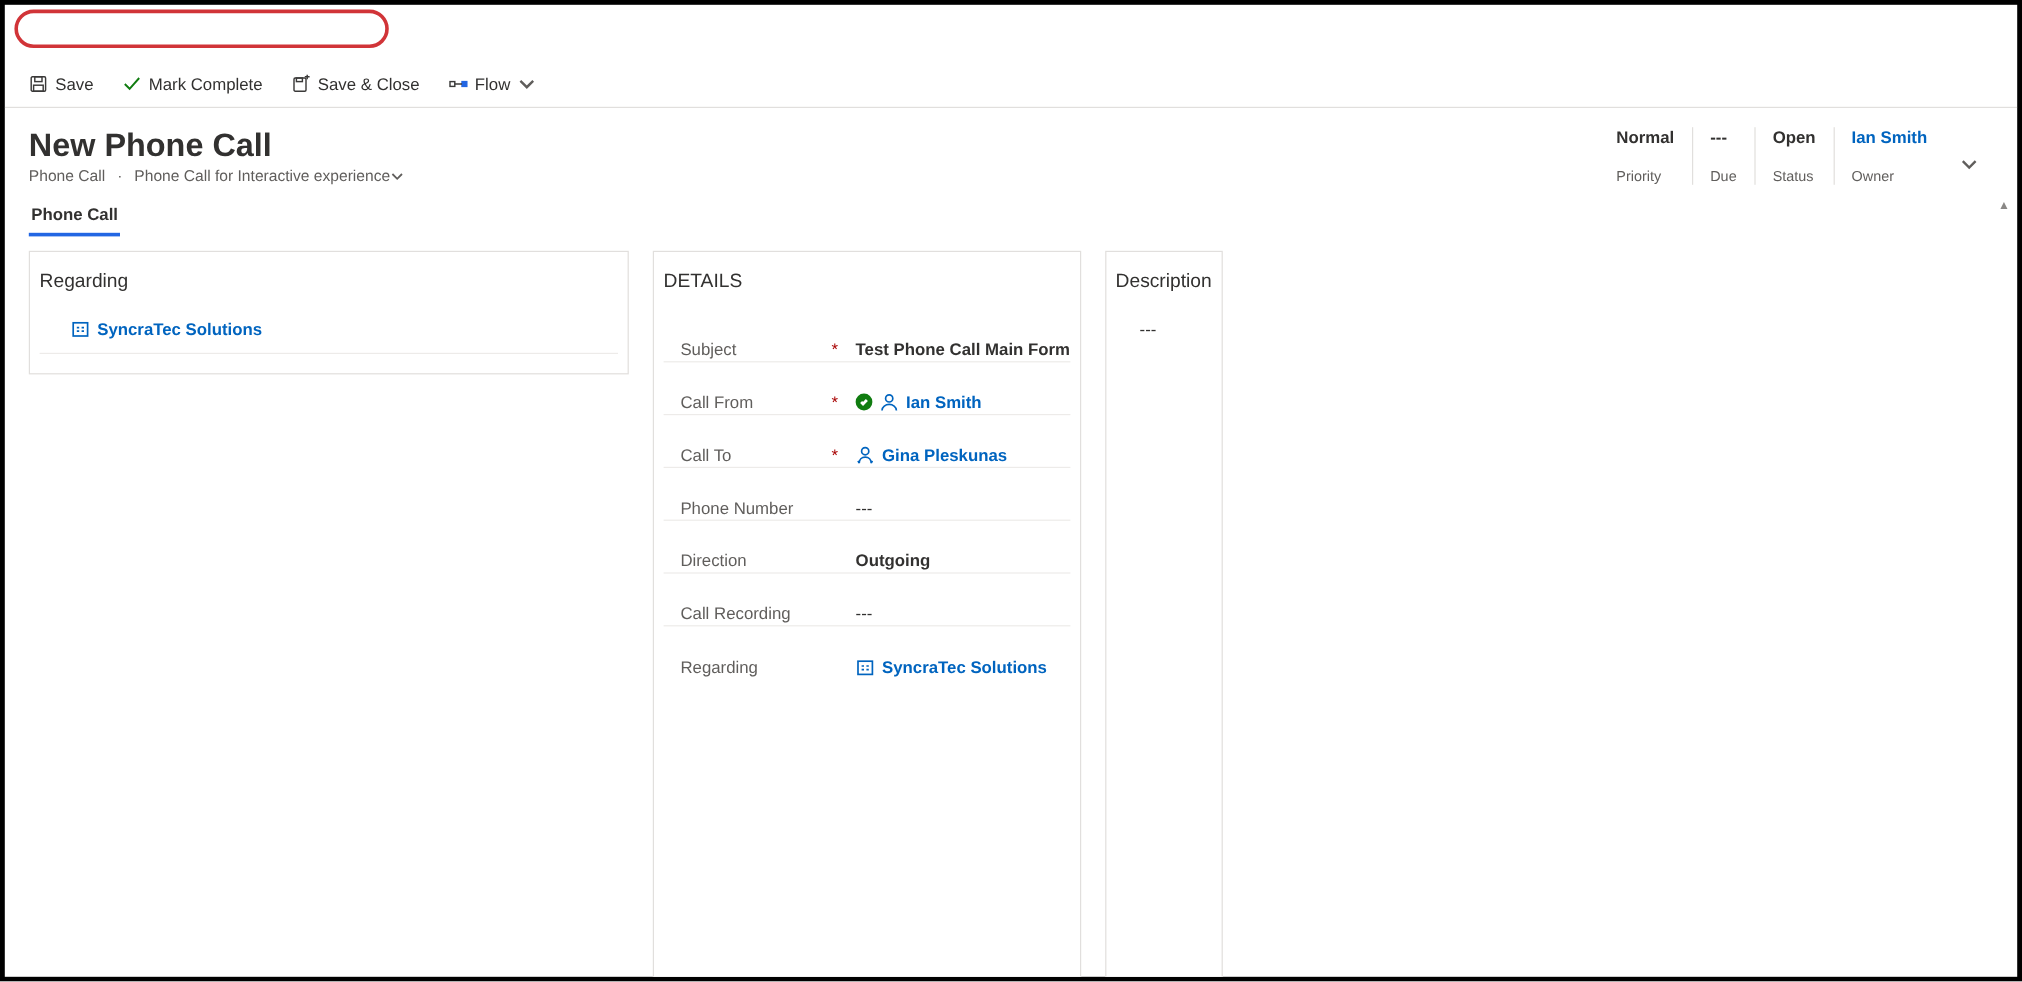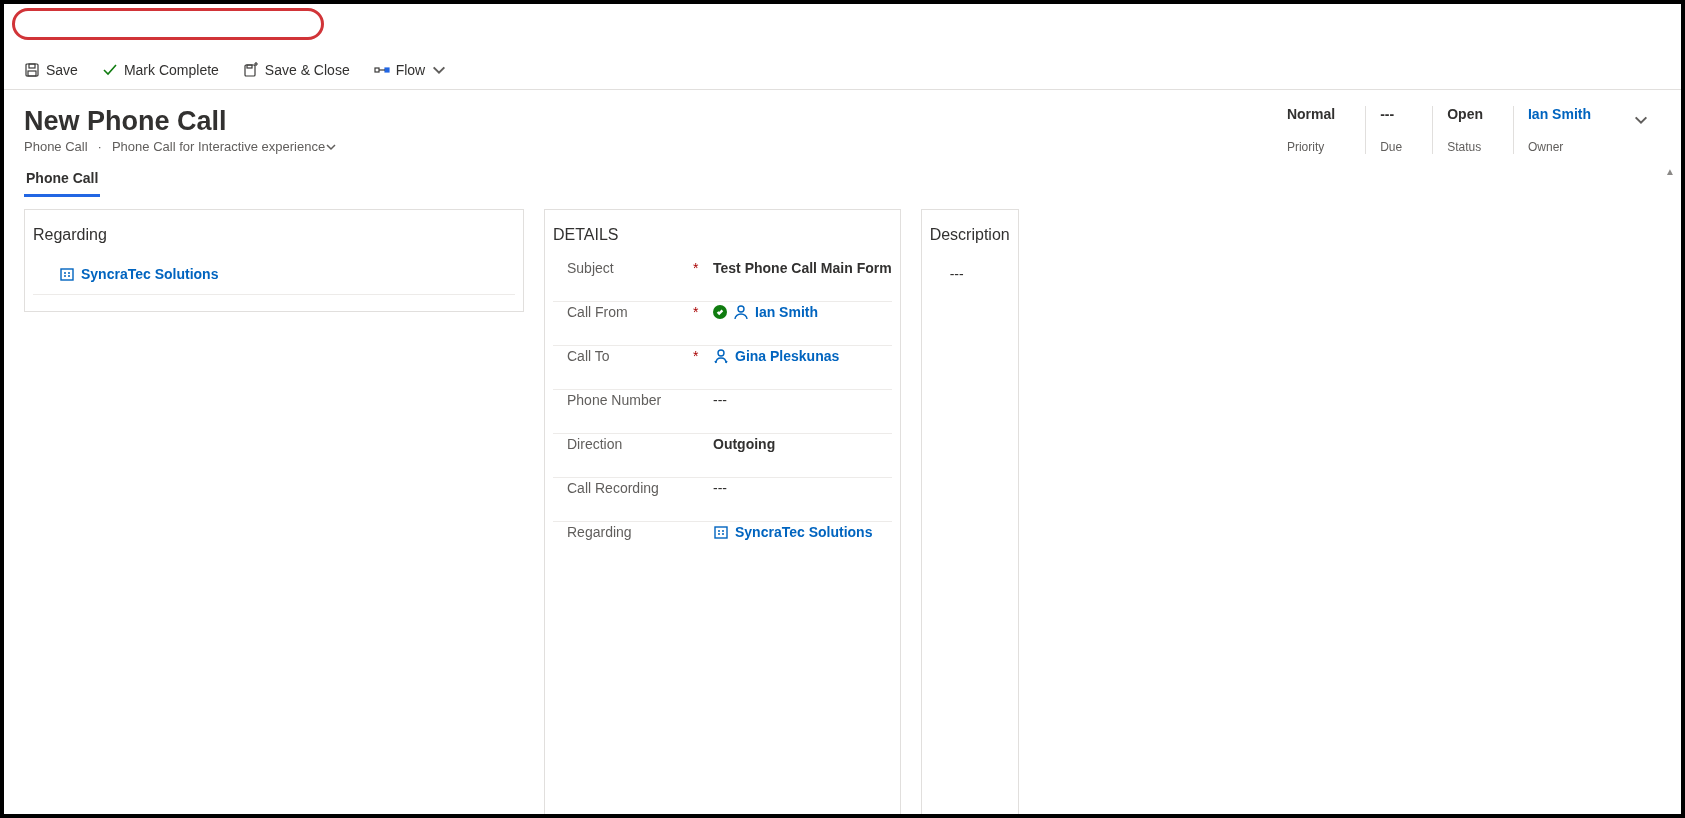--- a/index.html
+++ b/index.html
@@ -14,21 +14,21 @@
   .chev { width: 12px; height: 12px; }
 
   
   .hdr { padding: 16px 20px 0 20px; display: flex; justify-content: space-between; align-items: flex-start; }
   .hdr-left { }
   .hdr-title { font-size: 27px; font-weight: 600; margin: 0 0 2px 0; }
   .hdr-sub { font-size: 13px; color: #605e5c; display: flex; align-items: center; gap: 8px; }
   .hdr-sub .dot::after { content: "·"; margin: 0 2px; }
   .formsel { display: inline-flex; align-items: center; gap: 0; cursor: pointer; }
 
-  .hdr-right { display: flex; align-items: flex-start; gap: 16px; }
+  .hdr-right { display: flex; align-items: flex-end; gap: 1px; }
   .stat { padding: 0 14px; border-left: 1px solid #e1dfdd; }
   .stat:first-child { border-left: none; }
   .stat .val { font-weight: 600; font-size: 14px; }
   .stat .lbl { font-size: 12px; color: #605e5c; margin-top: 18px; }
   .stat .val.link { color: #0064bf; }
   .expand { padding: 6px 12px; cursor: pointer; }
 
   
   .tabs { padding: 10px 20px 0 20px; border-bottom: none; }
   .tab { display: inline-block; padding: 6px 2px 8px 2px; font-weight: 600; color: #323130; border-bottom: 3px solid #2266e3; cursor: pointer; }
@@ -37,21 +37,21 @@
   .content { display: flex; gap: 20px; padding: 12px 20px 20px 20px; height: calc(100% - 150px); overflow-y: auto; }
   .col-left { width: 500px; flex-shrink: 0; }
   .col-right { flex: 1; display: flex; flex-direction: row; gap: 20px; }
   .card { border: 1px solid #e1dfdd; background: #fff; padding: 16px 8px; }
   .card-title { font-size: 16px; font-weight: 400; margin: 0 0 14px 0; color: #323130; }
   .card-title.caps { text-transform: none; letter-spacing: 0; }
 
   .lookup { display: flex; align-items: center; gap: 6px; color: #0064bf; font-weight: 600; padding: 8px 0 12px 26px; border-bottom: 1px solid #edebe9; cursor: pointer; }
   .lookup svg, .lookup .ic { width: 16px; height: 16px; flex-shrink: 0; }
 
-  .field-row { display: flex; align-items: flex-start; min-height: 44px; border-bottom: 1px solid #edebe9; padding: 2px 0; }
+  .field-row { display: flex; align-items: flex-end; min-height: 44px; border-bottom: 1px solid #edebe9; padding: 2px 0; }
   .field-row:last-child { border-bottom: none; }
   .f-label { width: 140px; flex-shrink: 0; color: #605e5c; font-size: 14px; padding-left: 14px; }
   .f-req { width: 20px; color: #a80000; text-align: left; font-size: 14px; }
   .f-val { flex: 1; color: #323130; font-size: 14px; display: flex; align-items: center; gap: 6px; }
   .f-val.bold { font-weight: 600; }
   .f-val.link { color: #0064bf; font-weight: 600; cursor: pointer; }
   .f-val svg { width: 16px; height: 16px; flex-shrink: 0; }
   .badge-ok { width: 14px; height: 14px; background: #107c10; border-radius: 50%; display: inline-flex; align-items: center; justify-content: center; }
   .badge-ok svg { width: 8px; height: 8px; stroke: #fff; stroke-width: 3; fill: none; }
 

